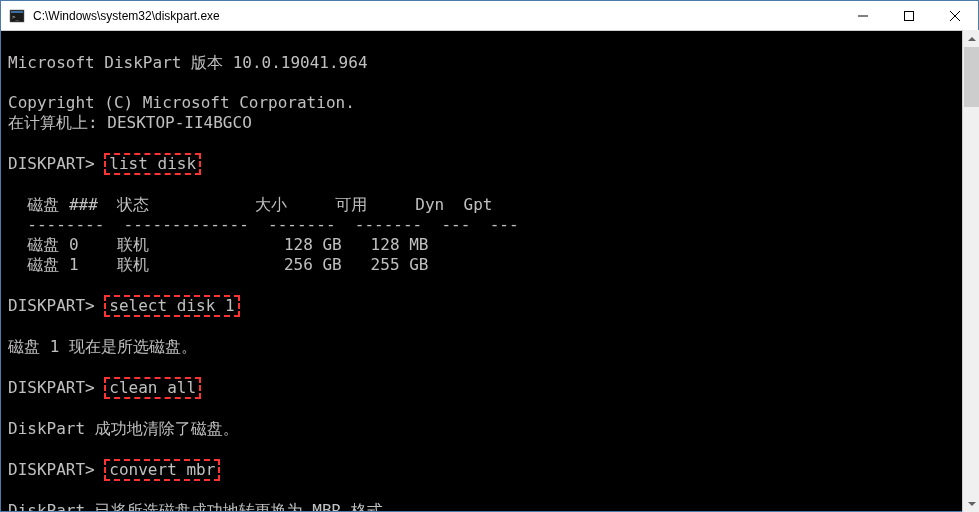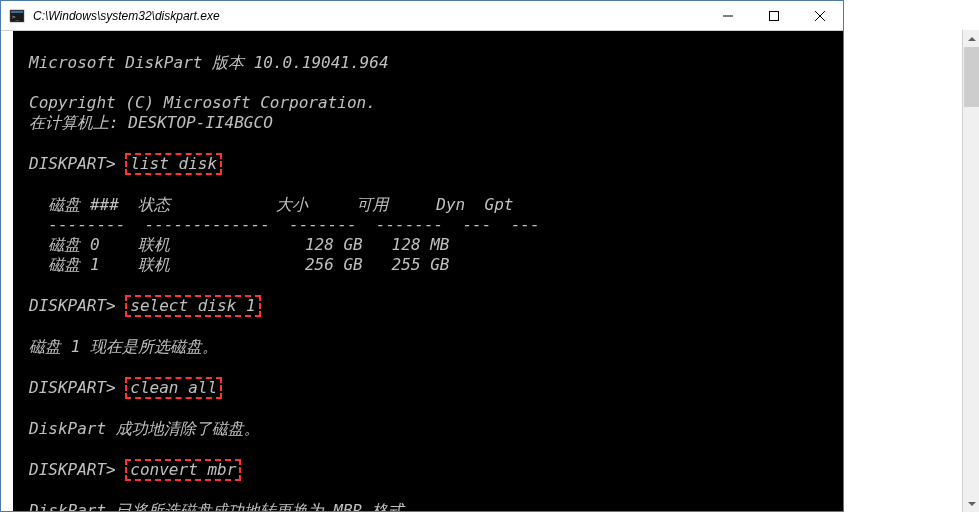--- a/index.html
+++ b/index.html
@@ -8,26 +8,25 @@
       box-sizing: border-box;
     }
     body {
       font-family: "Segoe UI", Tahoma, sans-serif;
       background: #fff;
       width: 979px;
       height: 512px;
       overflow: hidden;
     }
     .window {
-      width: 844px;
+      width: 979px;
       height: 512px;
       border: 1px solid #4a7baa;
       display: flex;
       flex-direction: column;
-      font-style: italic;
     }
     .titlebar {
       height: 30px;
       background: #ffffff;
       display: flex;
       align-items: center;
       border-bottom: 1px solid #d0d0d0;
     }
     .titlebar-icon {
       width: 16px;
@@ -58,25 +57,24 @@
       color: #000;
       cursor: pointer;
     }
     .terminal {
       flex: 1;
       background: #000;
       color: #c0c0c0;
       font-family: "NSimSun", "SimSun", "Consolas", monospace;
       font-size: 16px;
       line-height: 20px;
-      padding: 2px 0 0 16px;
+      padding: 2px 0 0 7px;
       overflow-y: auto;
       white-space: pre;
       position: relative;
-      margin-left: 12px;
     }
     .terminal::-webkit-scrollbar {
       width: 17px;
     }
     .terminal::-webkit-scrollbar-track {
       background: #f0f0f0;
     }
     .terminal::-webkit-scrollbar-thumb {
       background: #c0c0c0;
     }

